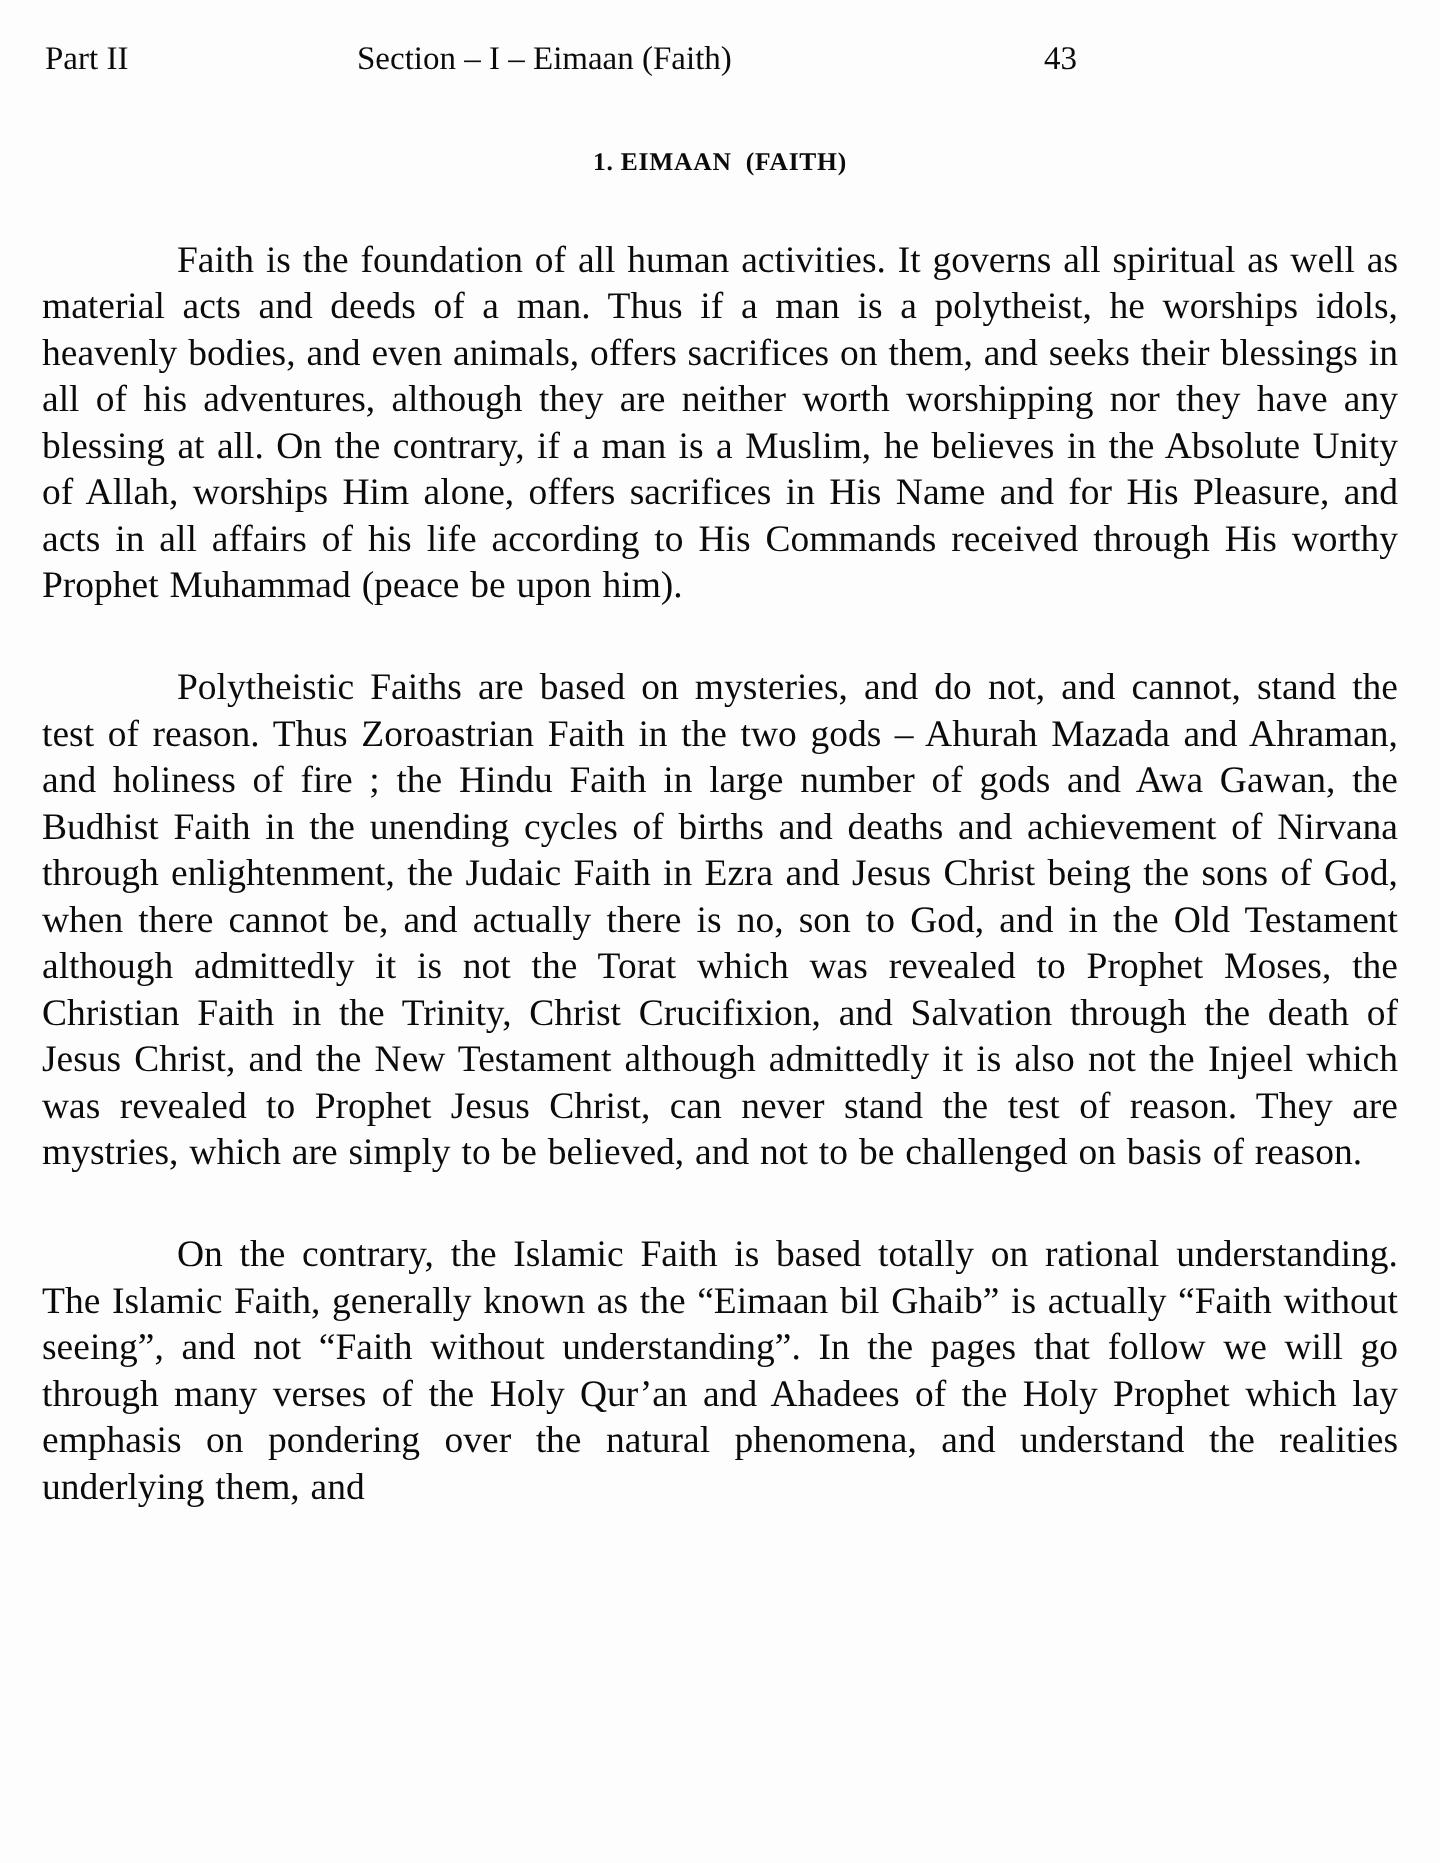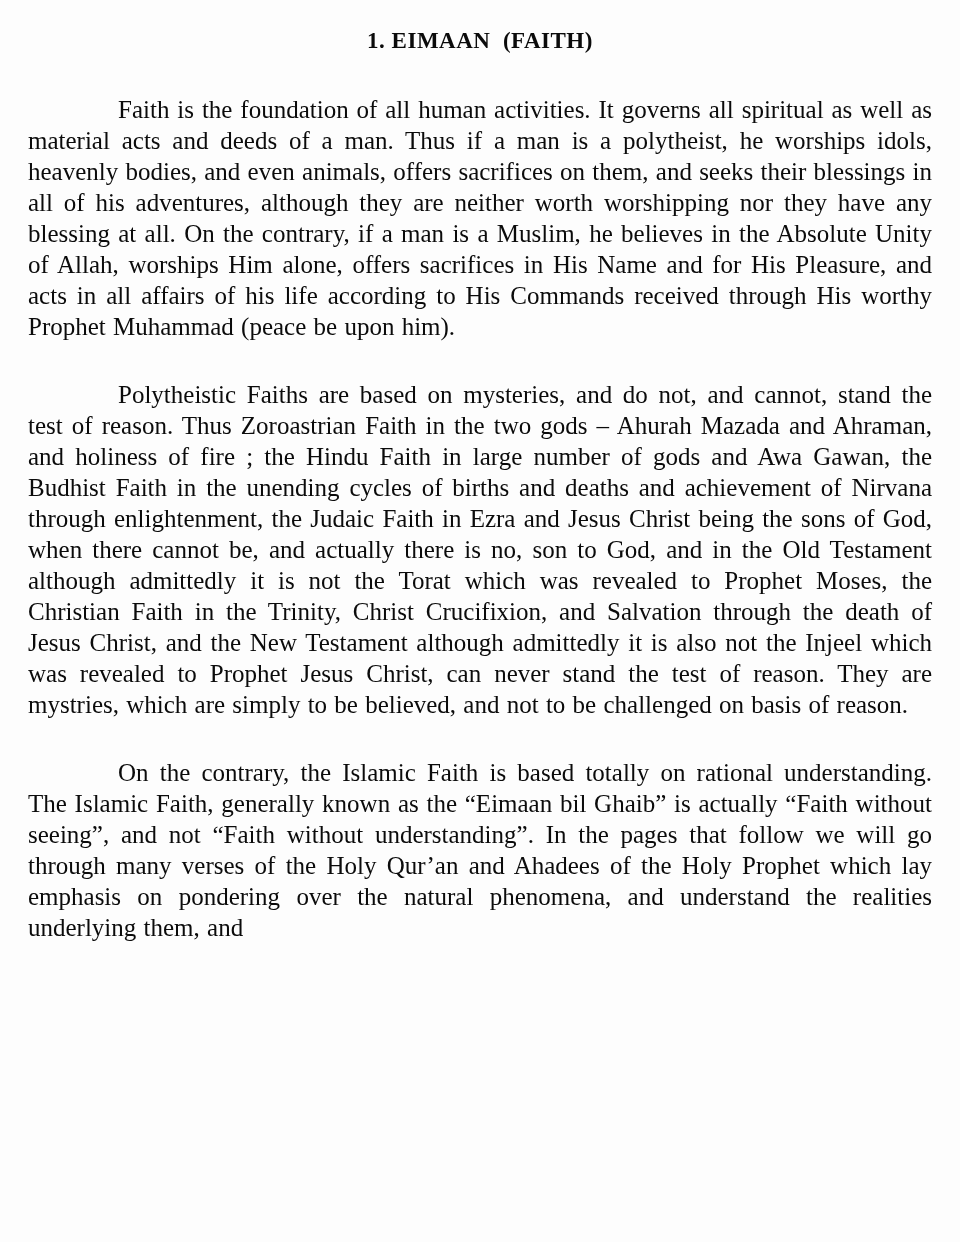--- a/index.html
+++ b/index.html
@@ -32,24 +32,24 @@
     position: absolute;
     left: 238px;
     top: 26px;
   }
   .header .pagenum {
     position: absolute;
     left: 696px;
     top: 26px;
   }
   .chapter-title {
-    margin-top: 28px;
+    margin-top: 44px;
     text-align: center;
     font-weight: bold;
-    font-size: 23px;
+    font-size: 17px;
     letter-spacing: 0.5px;
     white-space: pre-wrap;
   }
   .body-text {
     margin-top: 40px;
     padding: 0 28px;
     font-size: 25px;
     line-height: 31px;
     text-align: justify;
   }
@@ -57,20 +57,25 @@
     margin: 0 0 37px 0;
     text-indent: 90px;
     word-spacing: 1px;
   }
 </style>
 </head>
 <body>
 
 <div class="page">
 
+  <div class="header">
+    <span class="part">Part II</span>
+    <span class="section">Section – I – Eimaan (Faith)</span>
+    <span class="pagenum">43</span>
+  </div>
 
   <div class="chapter-title">1. EIMAAN  (FAITH)</div>
 
   <div class="body-text">
     <p>Faith is  the foundation of all human activities. It governs all spiritual as well as material acts and deeds of a man. Thus if a man is a polytheist,  he worships idols, heavenly bodies, and even animals, offers sacrifices on them, and seeks their blessings in all of his adventures, although they are neither worth worshipping nor they have any blessing at all. On the contrary,  if a man is a Muslim, he believes in the Absolute Unity of Allah, worships Him alone, offers sacrifices in His Name and for His Pleasure, and acts in all affairs of his life according to His Commands received through His worthy Prophet Muhammad (peace be upon him).</p>
     <p>Polytheistic Faiths are based on mysteries, and do not, and cannot, stand the test of reason. Thus Zoroastrian Faith in the two gods – Ahurah Mazada and Ahraman, and holiness of fire ; the Hindu Faith in large number of gods and Awa Gawan, the Budhist Faith in the unending cycles of births and deaths and achievement of Nirvana through enlightenment, the Judaic Faith in Ezra and Jesus Christ being the sons of God, when there cannot  be, and actually there is no, son to God, and in the Old Testament although admittedly it is not the Torat which was revealed to Prophet Moses, the Christian Faith in the Trinity, Christ Crucifixion, and Salvation through the death of Jesus Christ, and the New Testament although admittedly it is also not the Injeel which was revealed to Prophet Jesus Christ, can never stand the test of reason. They are mystries, which are simply to be believed, and  not to be challenged on basis of reason.</p>
     <p>On the contrary, the Islamic Faith is based totally on rational understanding. The Islamic Faith, generally known as the “Eimaan bil Ghaib” is actually “Faith without seeing”, and not “Faith without understanding”. In the pages that follow we will go through many verses of the Holy Qur’an and Ahadees of the Holy Prophet which lay emphasis on pondering over the natural phenomena, and understand the realities underlying them, and</p>
   </div>
 
 </div>

